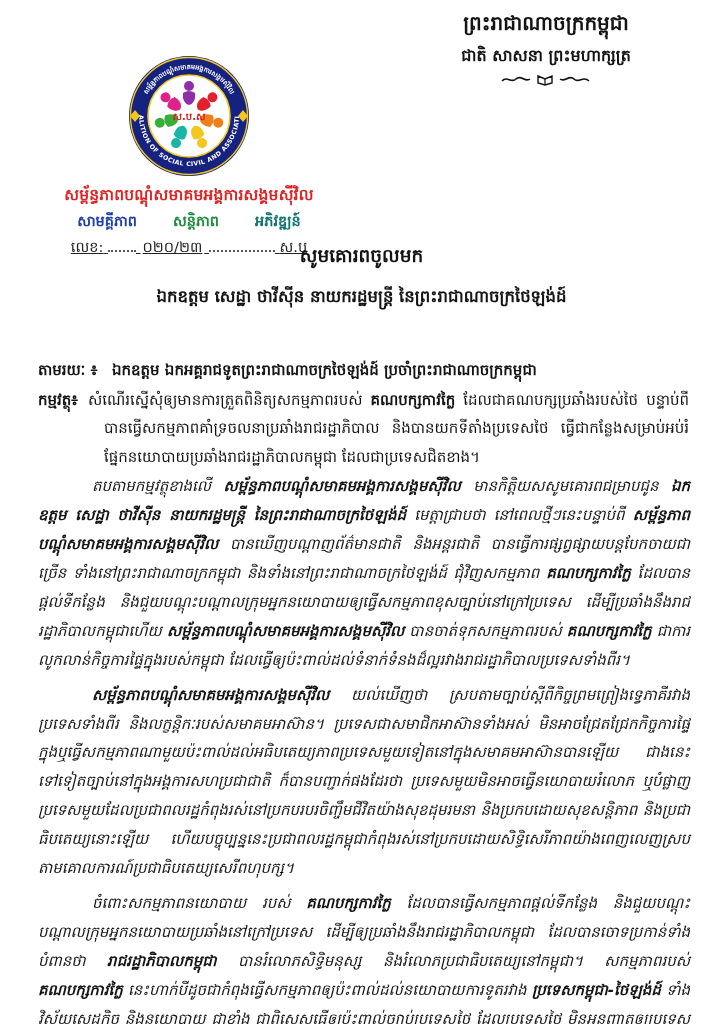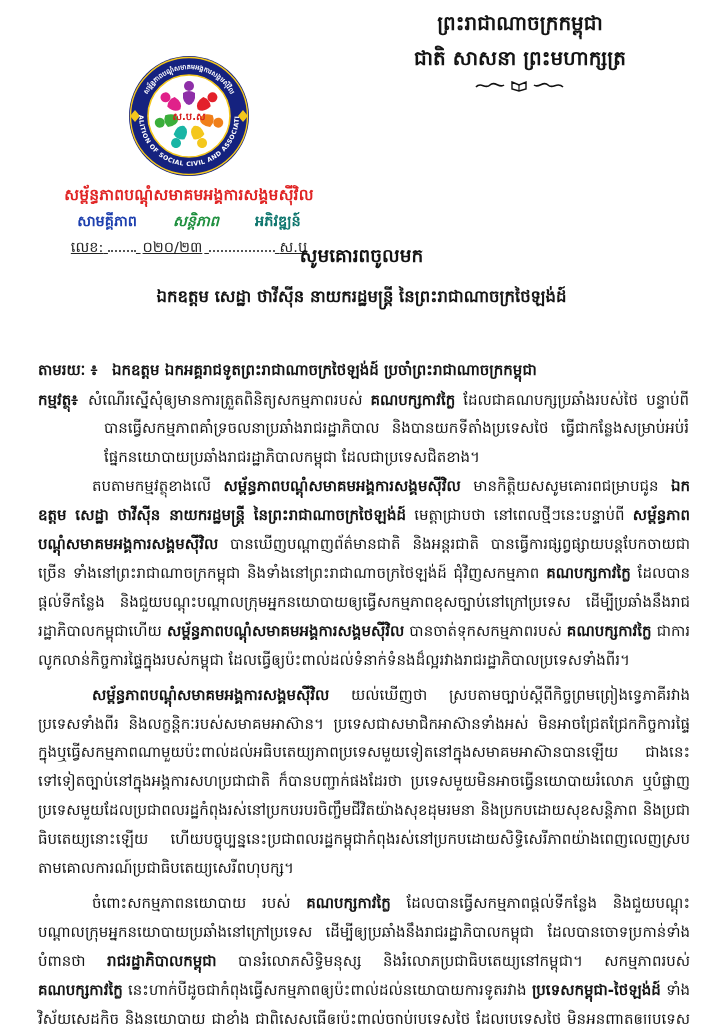--- a/index.html
+++ b/index.html
@@ -4,23 +4,23 @@
 <style>
   html,body { margin:0; padding:0; background:#f0f0f0; }
   .page {
     position:relative; width:723px; height:1024px; margin:0 auto;
     background:#ffffff; overflow:hidden;
     font-family:"DejaVu Sans", sans-serif; color:#141414;
   }
   .b { font-weight:bold; }
 
   
-  .kingdom { position:absolute; top:10px; right:38px; width:330px; text-align:center; font-weight:bold; }
+  .kingdom { position:absolute; top:10px; right:12px; width:330px; text-align:center; font-weight:bold; }
   .kingdom-l1 { font-size:20px; }
-  .kingdom-l2 { font-size:20px; margin-top:5px; }
+  .kingdom-l2 { font-size:16px; margin-top:5px; }
   .ornament { margin-top:3px; }
 
   
   .org-block { position:absolute; top:54px; left:24px; width:330px; text-align:center; }
   .logo-wrap { width:124px; margin:0 auto; }
   .org-name { color:#e02424; font-weight:bold; font-size:15.5px; margin-top:3px; letter-spacing:.2px; }
   .org-motto { font-weight:bold; font-size:14.5px; margin-top:4px; }
   .org-motto span { margin:0 18px; }
   .ref-line { font-size:14.5px; margin-top:5px; color:#222;text-decoration:underline; }
   .dots { display:inline-block; border-bottom:2px dotted #555; height:11px; vertical-align:baseline; }
@@ -33,21 +33,21 @@
   .title-sub { font-size:16.5px; line-height:1.7; padding:0 30px; }
 
   
   .meta { position:absolute; top:356px; left:38px; right:34px; font-size:15px; line-height:1.9; }
   .via { margin-bottom:1px; }
   .label { font-weight:bold; margin-right:10px; }
   .subject { padding-left:66px; text-indent:-66px; text-align:justify; }
 
   
   .body-text { position:absolute; top:472px; left:38px; right:33px; font-size:15px; line-height:1.93; text-align:justify; }
-  .body-text p { margin:0 0 6px 0; text-indent:54px; }
+  .body-text p { margin:0 0 6px 0; text-indent:54px;font-style:italic; }
 </style>
 </head>
 <body>
 
 <div class="page">
 
   <div class="kingdom">
     <div class="kingdom-l1">ព្រះរាជាណាចក្រកម្ពុជា</div>
     <div class="kingdom-l2">ជាតិ សាសនា ព្រះមហាក្សត្រ</div>
     <svg class="ornament" width="96" height="15" viewBox="0 0 96 15">
@@ -117,21 +117,21 @@
               <g transform="translate(62,32)">
                 <circle r="5" fill="#e0218a"></circle>
                 <path d="M-6 7 Q0 3 6 7 Q7 17 0 19 Q-7 17 -6 7 Z" fill="#e0218a"></path>
               </g>
             </g>
         </g>
         <text x="62" y="66" text-anchor="middle" font-size="10" font-weight="bold" fill="#d81f1f">ស.ប.ស</text>
       </svg>
     </div>
     <div class="org-name">សម្ព័ន្ធភាពបណ្តុំសមាគមអង្គការសង្គមស៊ីវិល</div>
-    <div class="org-motto"><span style="color: rgb(29, 63, 174);">សាមគ្គីភាព</span><span style="color: rgb(30, 143, 62); font-style: italic;">សន្តិភាព</span><span style="color: #0f766e;">អភិវឌ្ឍន៍</span></div>
+    <div class="org-motto"><span style="color: rgb(29, 63, 174);">សាមគ្គីភាព</span><span style="color: rgb(30, 143, 62);">សន្តិភាព</span><span style="color: #0f766e;">អភិវឌ្ឍន៍</span></div>
     <div class="ref-line">
       <span>លេខ:</span>
       <span class="dots dots-a"></span>
       <span class="refnum">០២០/២៣</span>
       <span class="dots dots-b"></span>
       <span>ស.ប</span>
     </div>
   </div>
 
   <div class="title-block">

